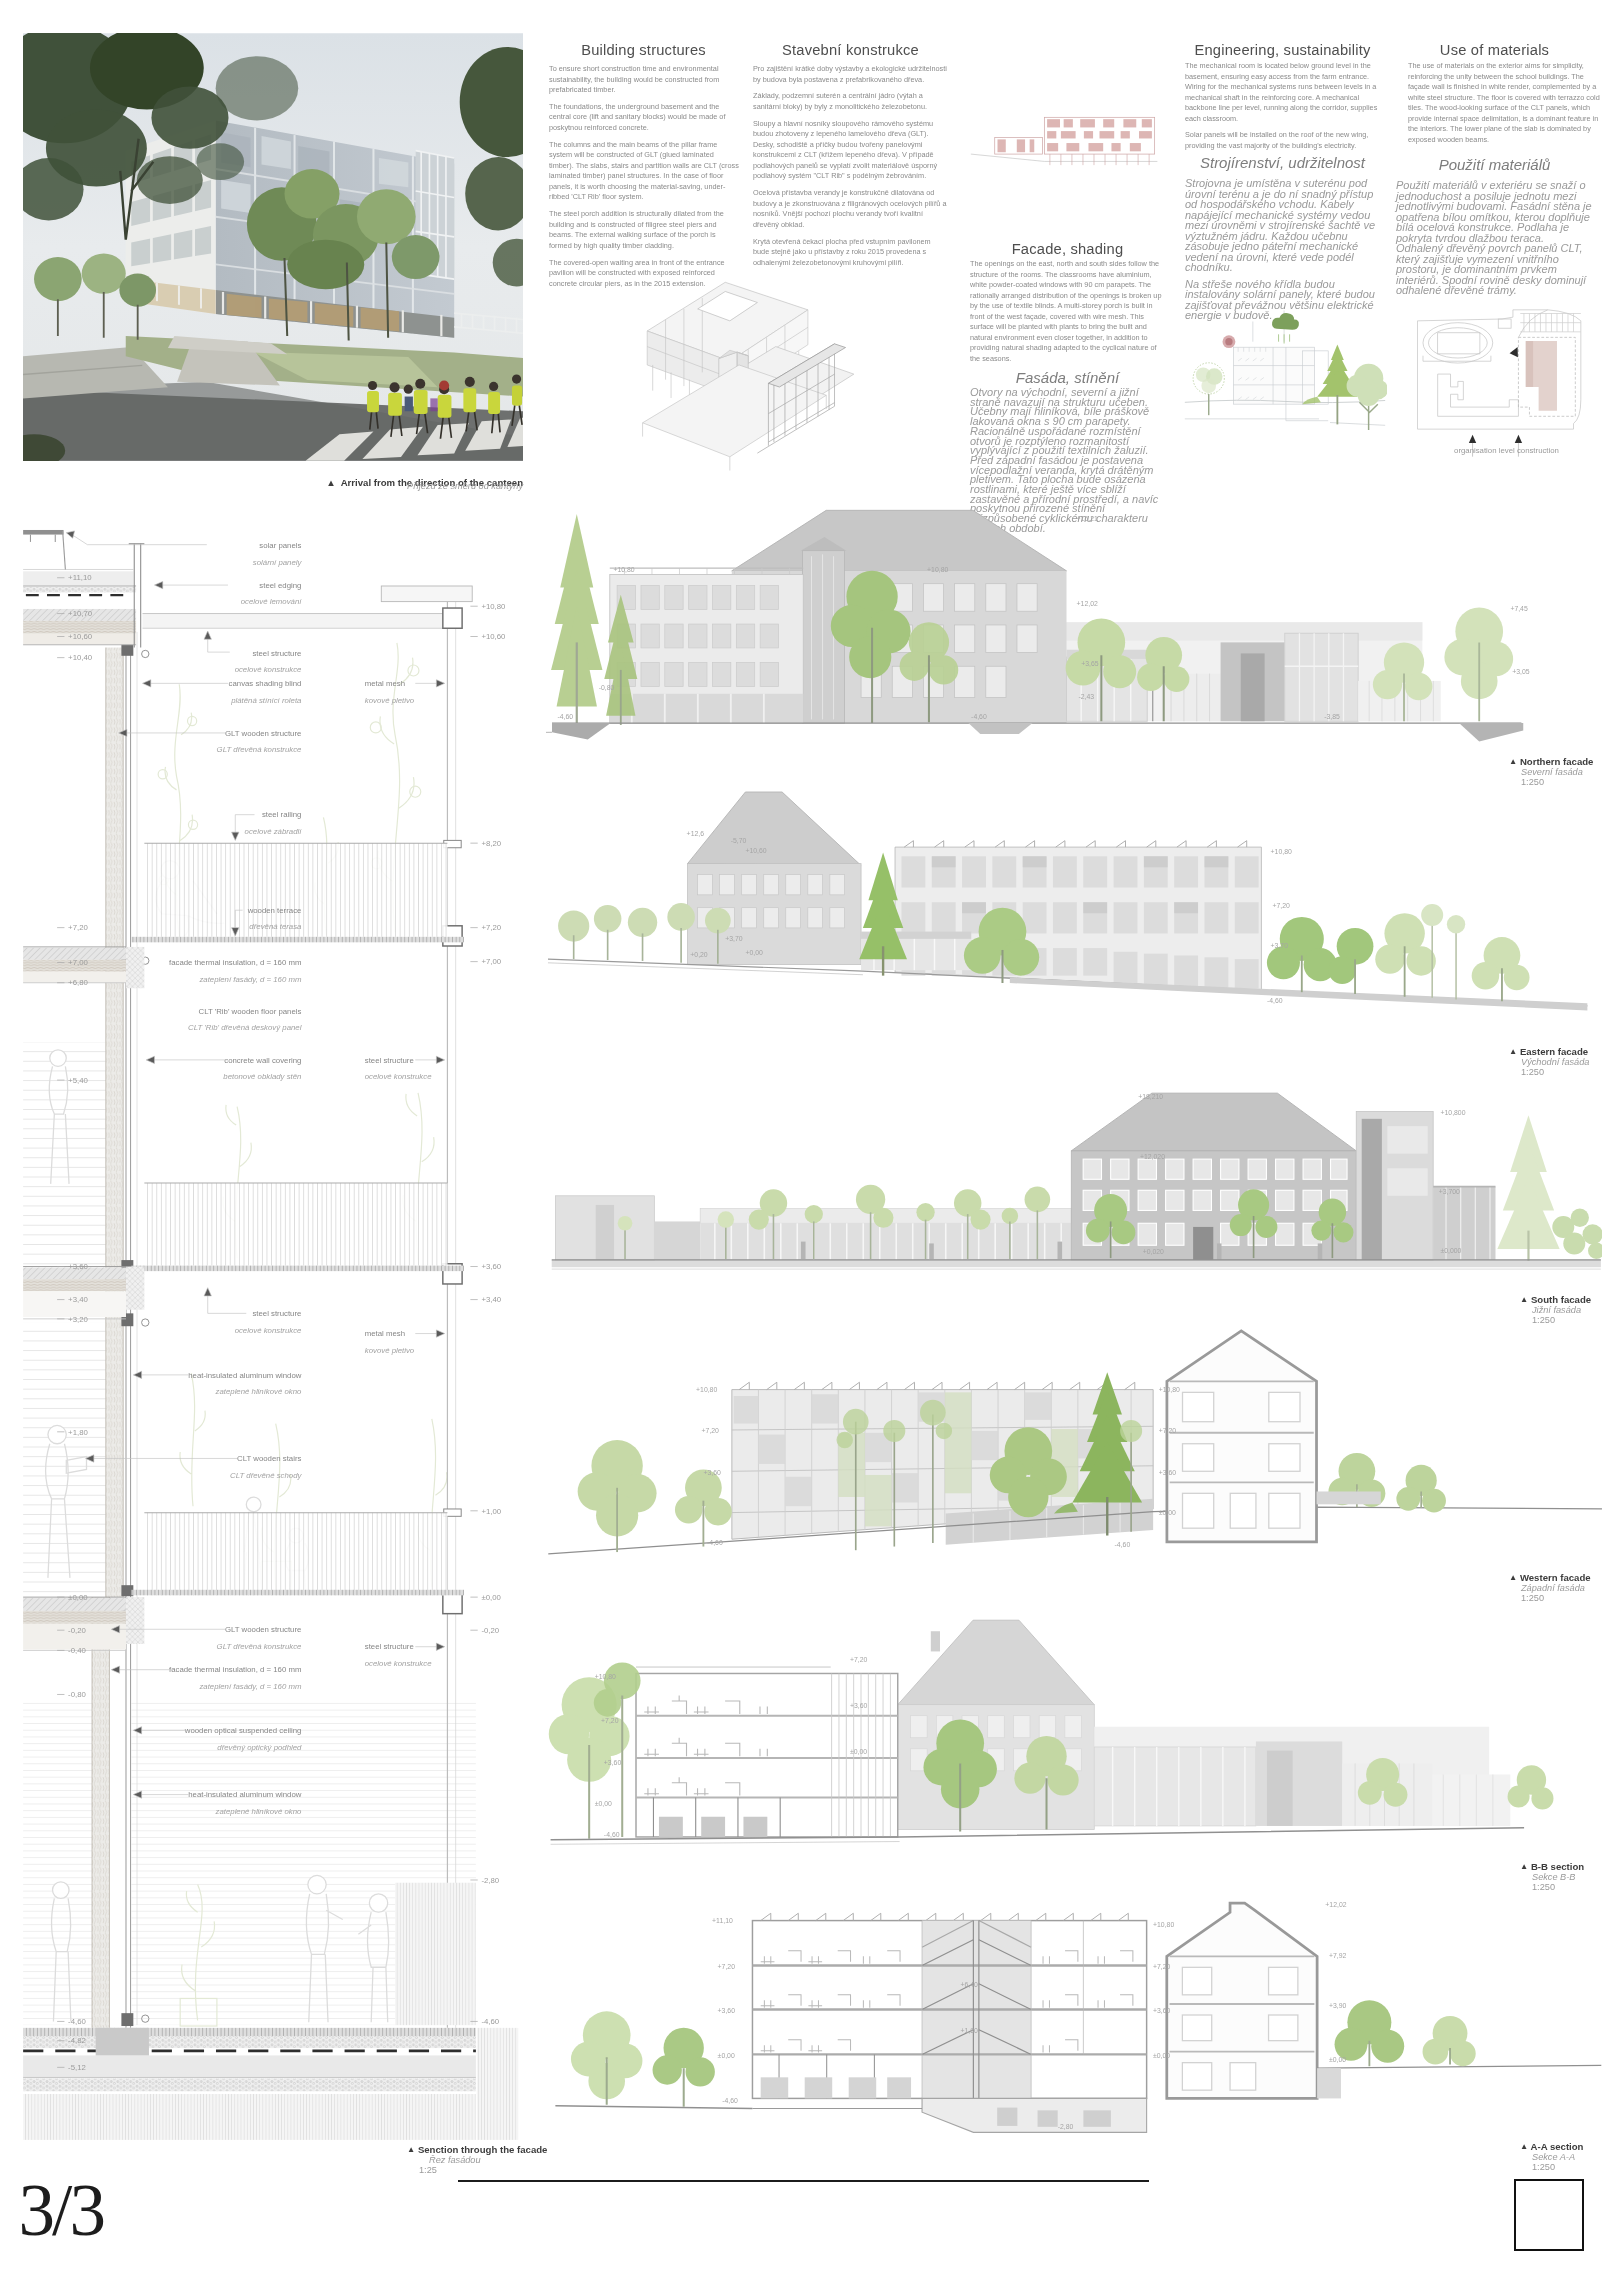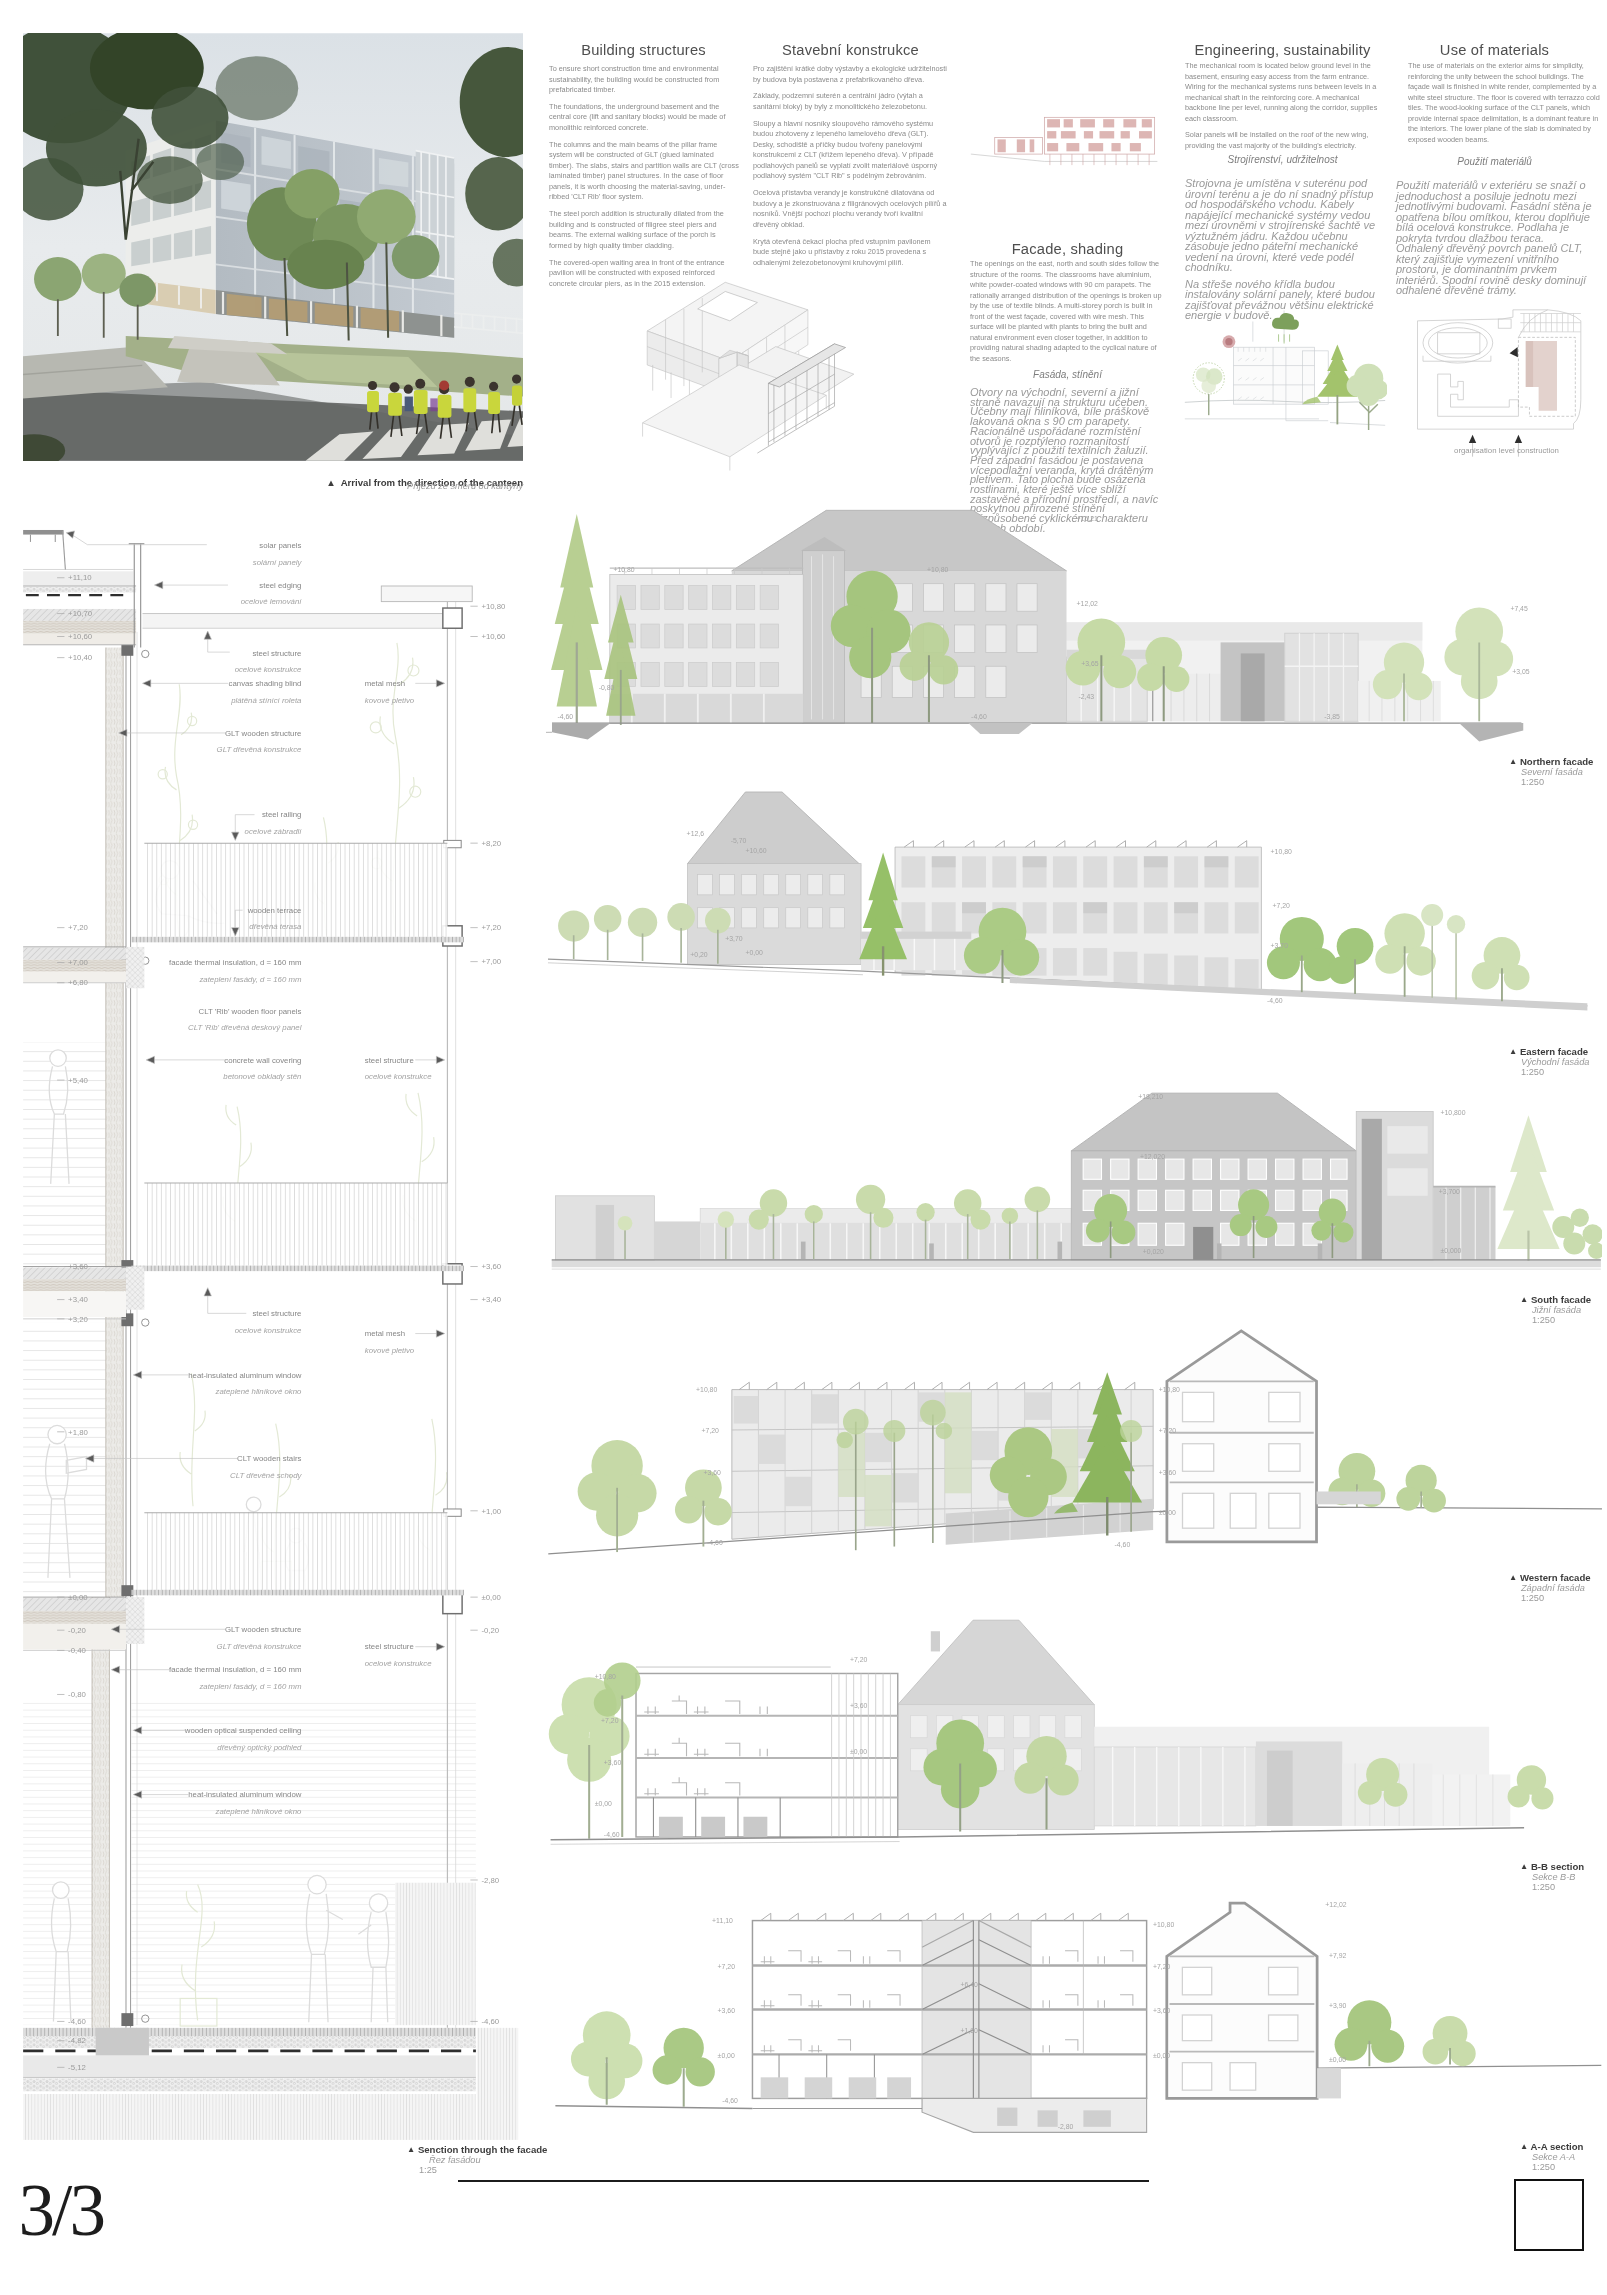--- a/index.html
+++ b/index.html
@@ -1,20 +1,20 @@
 <!DOCTYPE html>
 <html style="font-size:14.7px"><head>
 <meta charset="utf-8">
 <style>
   html,body{margin:0;padding:0;background:#ffffff;}
   #page{position:relative;width:1607px;height:2296px;background:#ffffff;overflow:hidden;
         font-family:"Liberation Sans",sans-serif;}
   .abs{position:absolute;}
   .h1{font-size:14.7px;color:#4e4e4e;text-align:center;letter-spacing:0.2px;}
-  .h1i{font-size:10px;color:#7d7d7d;text-align:center;font-style:italic;}
+  .h1i{font-size:15px;color:#7d7d7d;text-align:center;font-style:italic;}
   .body{font-size:7.3px;line-height:10.5px;color:#8b8b8b;text-align:left;}
   .bodyi{font-size:11px;line-height:10.5px;color:#9a9a9a;font-style:italic;}
   .body p, .bodyi p{margin:0 0 6.4px 0;}
   .cap{font-size:9.6px;color:#3c3c3c;font-weight:bold;margin-top:12px;}
   .capi{font-size:9.2px;color:#9a9a9a;font-style:italic;}
   .caps{font-size:9.2px;color:#9a9a9a;}
   svg text{font-family:"Liberation Sans",sans-serif;}
 </style>
 </head>
 <body>
@@ -222,21 +222,21 @@
 
   <ellipse cx="12" cy="455" rx="34" ry="18" fill="#3f4936"></ellipse>
 </svg>
 
 <div class="abs cap" style="left:248px;top:465px;width:275px;text-align:right">▲&nbsp; Arrival from the direction of the canteen</div>
 <div class="abs capi" style="left:248px;top:481px;width:275px;text-align:right">Příjezd ze směru od kantýny</div>
 
 <div class="abs h1" style="left:551px;top:42px;width:185px">Building structures</div>
 <div class="abs body" style="left:549px;top:64px;width:191px">
 <p>To ensure short construction time and environmental sustainability, the building would be constructed from prefabricated timber.</p>
-<p>The foundations, the underground basement and the central core (lift and sanitary blocks) would be made of monolithic reinforced concrete.</p>
+<p>The foundations, the underground basement and the central core (lift and sanitary blocks) would be made of poskytnou reinforced concrete.</p>
 <p>The columns and the main beams of the pillar frame system will be constructed of GLT (glued laminated timber). The slabs, stairs and partition walls are CLT (cross laminated timber) panel structures. In the case of floor panels, it is worth choosing the material-saving, under-ribbed 'CLT Rib' floor system.</p>
 <p>The steel porch addition is structurally dilated from the building and is constructed of filigree steel piers and beams. The external walking surface of the porch is formed by high quality timber cladding.</p>
 <p>The covered-open waiting area in front of the entrance pavilion will be constructed with exposed reinforced concrete circular piers, as in the 2015 extension.</p>
 </div>
 
 <div class="abs h1" style="left:755px;top:42px;width:191px">Stavební konstrukce</div>
 <div class="abs body" style="left:753px;top:64px;width:195px">
 <p>Pro zajištění krátké doby výstavby a ekologické udržitelnosti by budova byla postavena z prefabrikovaného dřeva.</p>
 <p>Základy, podzemní suterén a centrální jádro (výtah a sanitární bloky) by byly z monolitického železobetonu.</p>
 <p>Sloupy a hlavní nosníky sloupového rámového systému budou zhotoveny z lepeného lamelového dřeva (GLT). Desky, schodiště a příčky budou tvořeny panelovými konstrukcemi z CLT (křížem lepeného dřeva). V případě podlahových panelů se vyplatí zvolit materiálově úsporný podlahový systém "CLT Rib" s podélným žebrováním.</p>

